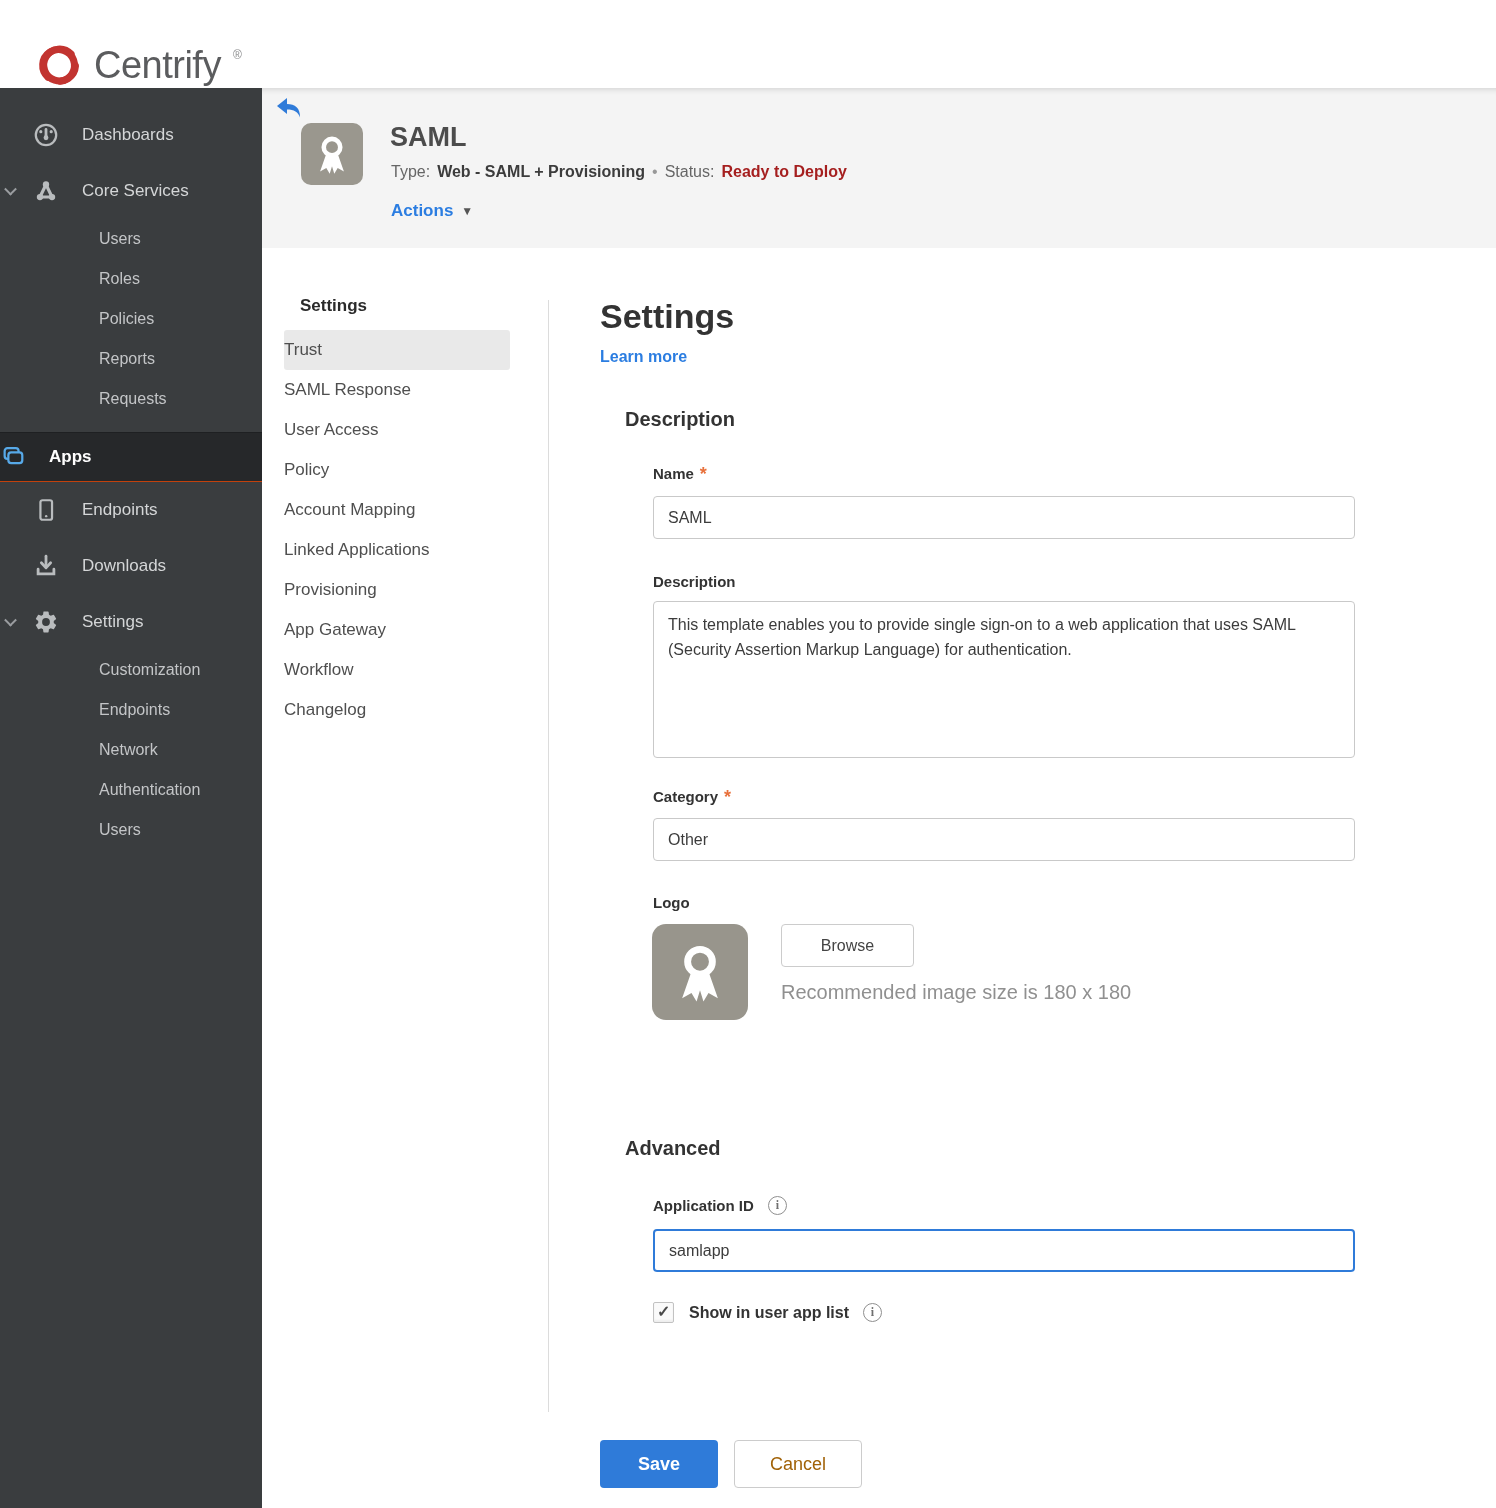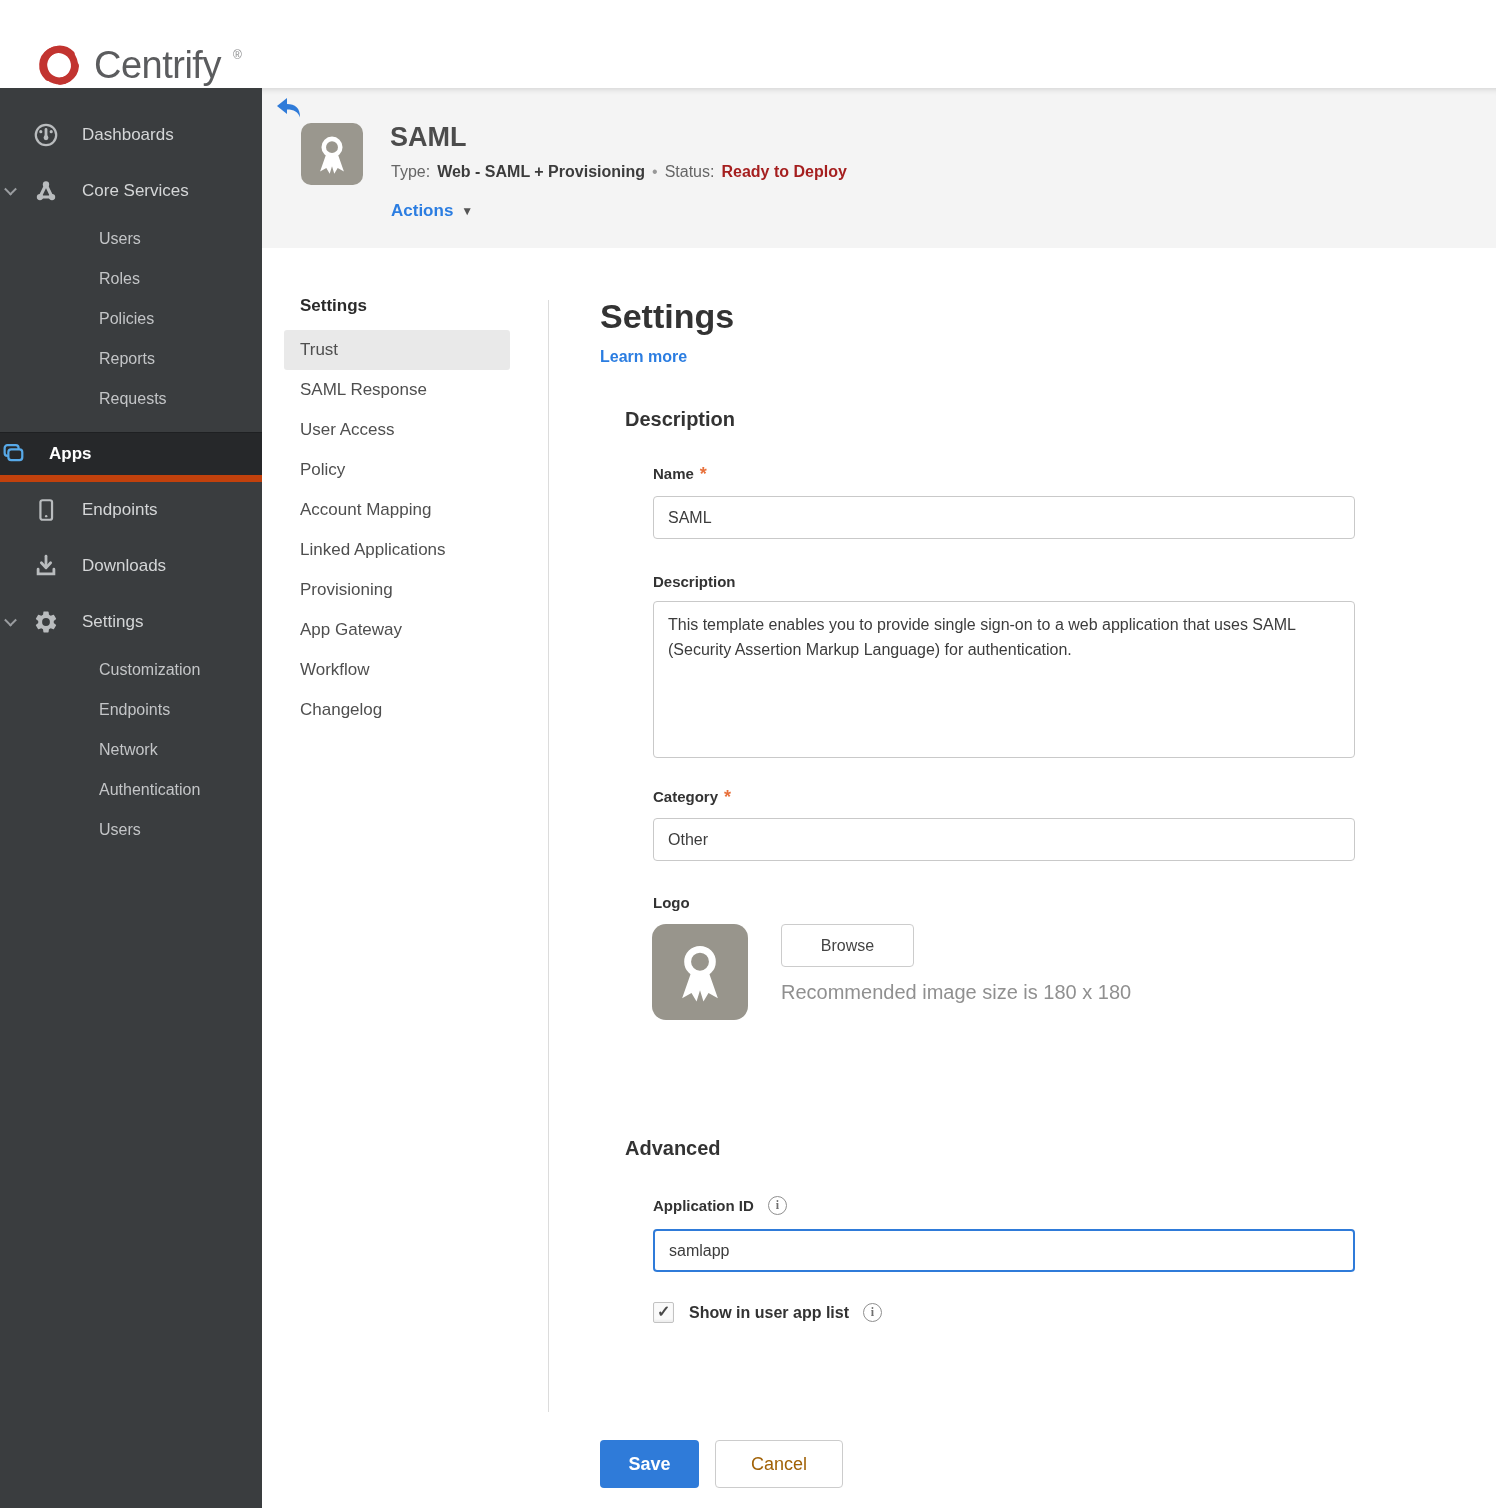--- a/index.html
+++ b/index.html
@@ -20,39 +20,39 @@
 
   
   .sidebar{position:absolute;left:0;top:88px;width:262px;height:1420px;background:var(--sidebar_bg);padding-top:19px;}
   .srow{position:relative;display:flex;align-items:center;cursor:pointer;}
   .srow.top{height:56px;padding-left:33px;}
   .srow.sub{height:40px;padding-left:99px;}
   .sicon{width:26px;height:26px;margin-right:23px;flex:0 0 26px;}
   .slabel{font-size:17px;color:#d4d6d7;}
   .srow.sub .slabel{font-size:16px;color:#c3c5c7;}
   .chev{position:absolute;left:6px;top:50%;width:9px;height:9px;border-left:2px solid #9a9da0;border-bottom:2px solid #9a9da0;transform:translateY(-70%) rotate(-45deg);}
-  .srow.apps-row{height:50px;margin-top:13px;background:var(--sidebar_selected_bg);border-top:1px solid #1e2022;border-bottom:7px solid #c2410c;}
+  .srow.apps-row{height:50px;margin-top:13px;background:var(--sidebar_selected_bg);border-top:1px solid #1e2022;border-bottom:1px solid #c2410c;}
   .srow.apps-row .slabel{color:#fff;font-weight:bold;}
 
   
   .header-band{position:absolute;left:262px;top:88px;width:1234px;height:160px;background:var(--header_band_bg);box-shadow:inset 0 7px 7px -7px rgba(0,0,0,.20);}
   .back-btn{position:absolute;left:14px;top:9px;width:26px;height:22px;cursor:pointer;}
   .app-badge{position:absolute;left:39px;top:35px;width:62px;height:62px;border-radius:10px;background:#9a978e;display:flex;align-items:center;justify-content:center;}
   .app-title{position:absolute;left:128px;top:34px;font-size:27px;font-weight:bold;color:#4c4c4c;}
   .type-row{position:absolute;left:129px;top:75px;font-size:16px;color:#666;display:flex;gap:7px;align-items:center;}
   .type-row b{color:#3c3c3c;}
   .type-row .status-val{color:var(--status_red);font-weight:bold;}
   .type-row .sep{color:#999;}
   .actions-link{position:absolute;left:129px;top:113px;font-size:17px;font-weight:bold;color:var(--link_blue);cursor:pointer;display:flex;align-items:center;gap:8px;}
   .actions-link .caret{font-size:12px;color:#555;}
 
   
   .subnav{position:absolute;left:284px;top:296px;width:226px;}
   .subnav-title{font-size:17px;font-weight:bold;color:#2b2b2b;padding-left:16px;line-height:20px;margin-bottom:14px;}
-  .subnav-item{height:40px;line-height:40px;padding-left:16px;font-size:17px;color:#4f4f4f;border-radius:3px;cursor:pointer;}
+  .subnav-item{height:40px;line-height:40px;padding-left:0;font-size:17px;color:#4f4f4f;border-radius:3px;cursor:pointer;}
   .subnav-item.selected{background:#e9e9e9;}
   .vdivider{position:absolute;left:548px;top:300px;width:1px;height:1112px;background:var(--divider);}
 
   
   .main{position:absolute;left:600px;top:296px;width:756px;}
   .main h1{font-size:34px;line-height:40px;font-weight:bold;color:#333;}
   .learn-more{display:inline-block;margin-top:12px;font-size:16px;font-weight:bold;color:var(--link_blue);cursor:pointer;}
   .sec-title{margin:42px 0 0 25px;font-size:20px;font-weight:bold;color:#333;}
   .sec-title.advanced{margin-top:117px;}
   .field-label{margin:34px 0 0 53px;font-size:15px;font-weight:bold;color:#333;display:flex;align-items:center;}
@@ -64,21 +64,21 @@
   .logo-tile{width:96px;height:96px;border-radius:14px;background:#98958c;display:flex;align-items:center;justify-content:center;}
   .logo-right{margin-left:33px;}
   .browse-btn{width:133px;height:43px;background:#fff;border:1px solid #ccc;border-radius:4px;font-size:16px;color:#444;cursor:pointer;}
   .logo-hint{margin-top:14px;font-size:20px;color:#909090;}
   .info-icon{display:inline-flex;align-items:center;justify-content:center;width:19px;height:19px;border:1.5px solid #8f8f8f;border-radius:50%;color:#707070;font-size:12px;font-weight:bold;font-family:"Liberation Serif",serif;margin-left:14px;cursor:pointer;flex:0 0 19px;}
   .check-row{display:flex;align-items:center;margin:30px 0 0 53px;}
   .cb{appearance:none;-webkit-appearance:none;width:21px;height:21px;border:1px solid #c2c2c2;border-radius:2px;background:#fafafa;box-shadow:inset 0 -2px 2px rgba(0,0,0,.05);position:relative;cursor:pointer;margin:0;}
   .cb:checked::after{content:"✓";position:absolute;left:3px;top:-1px;font-size:16px;font-weight:bold;color:#4a4a4a;}
   .check-label{margin-left:15px;font-size:16px;font-weight:bold;color:#333;}
   .actions-row{position:absolute;left:600px;top:1440px;display:flex;gap:16px;}
-  .save-btn{width:99px;height:48px;background:var(--accent_blue);color:#fff;font-size:18px;font-weight:bold;border:none;border-radius:4px;cursor:pointer;}
+  .save-btn{width:118px;height:48px;background:var(--accent_blue);color:#fff;font-size:18px;font-weight:bold;border:none;border-radius:4px;cursor:pointer;}
   .cancel-btn{width:128px;height:48px;background:#fff;color:#a16207;font-size:18px;border:1px solid #ccc;border-radius:4px;cursor:pointer;}
 </style>
 </head>
 <body>
 
 <div class="page">
 
   <div class="topbar">
     <div class="brand">
       <svg width="46" height="46" viewBox="0 0 42 42">

